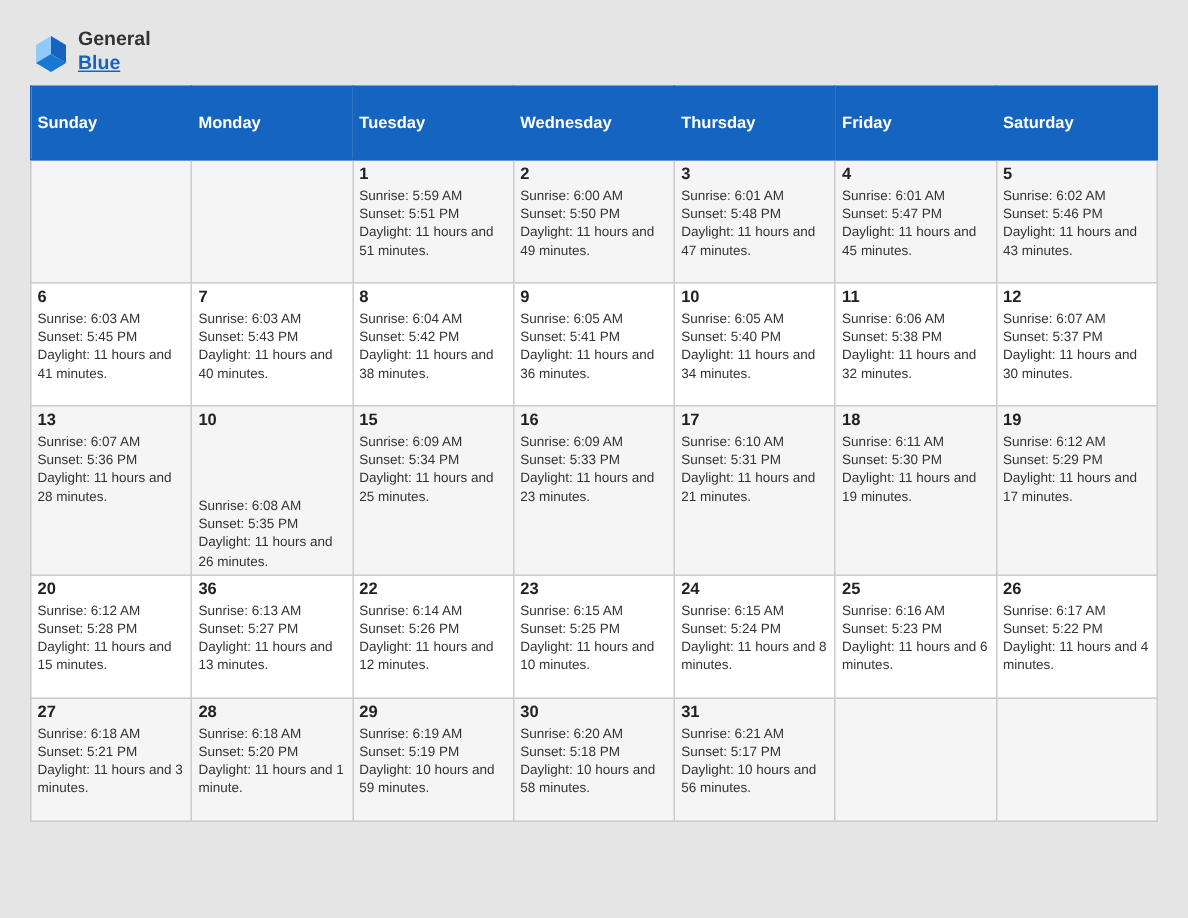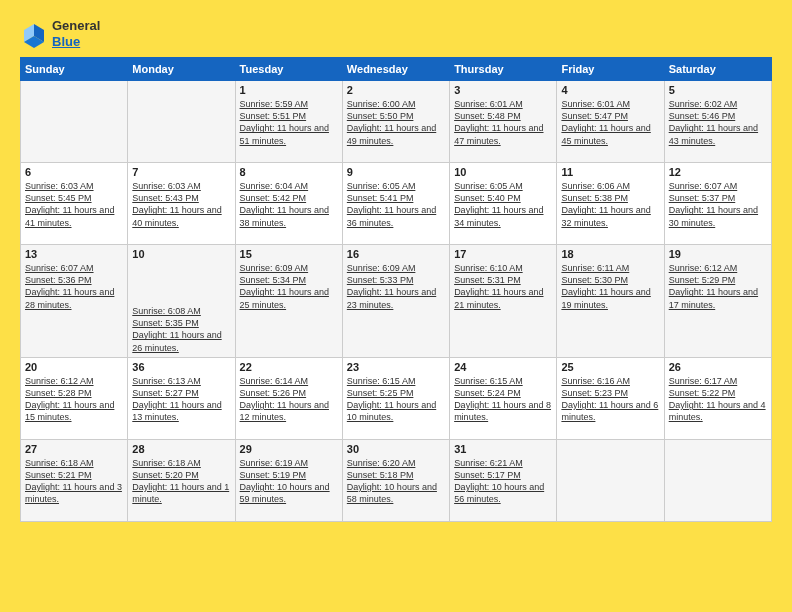--- a/index.html
+++ b/index.html
@@ -7,21 +7,21 @@
       font-family: Arial, sans-serif;
       background: #fff;
       width: 792px;
       height: 612px;
       overflow: hidden;
     }
     .page {
       width: 792px;
       height: 612px;
       padding: 18px 20px 10px 20px;
-      background: #fde047;
+      background: #e5e5e5;
     }
     .header {
       display: flex;
       justify-content: space-between;
       align-items: flex-start;
       margin-bottom: 8px;
     }
     .logo {
       display: flex;
       align-items: center;
@@ -53,21 +53,21 @@
     .calendar {
       width: 100%;
       border-collapse: collapse;
       table-layout: fixed;
     }
     .calendar thead th {
       background: #1565c0;
       color: #fff;
       font-size: 11px;
       font-weight: bold;
-      padding: 5px 4px;
+      padding: 18px 4px;
       text-align: left;
       border: 1px solid #1565c0;
     }
     .calendar tbody td {
       border: 1px solid #ccc;
       vertical-align: top;
       padding: 3px 4px;
       font-size: 9.5px;
       color: #222;
       height: 82px;
@@ -81,21 +81,20 @@
     .day-number {
       font-size: 11px;
       font-weight: bold;
       display: block;
       margin-bottom: 2px;
     }
     .day-info {
       font-size: 9px;
       line-height: 1.35;
       color: #333;
-      text-decoration: underline;
     }
     .empty {
       background: #f5f5f5;
     }
   </style>
 </head>
 <body>
 
 <div class="page">
   <div class="header">

